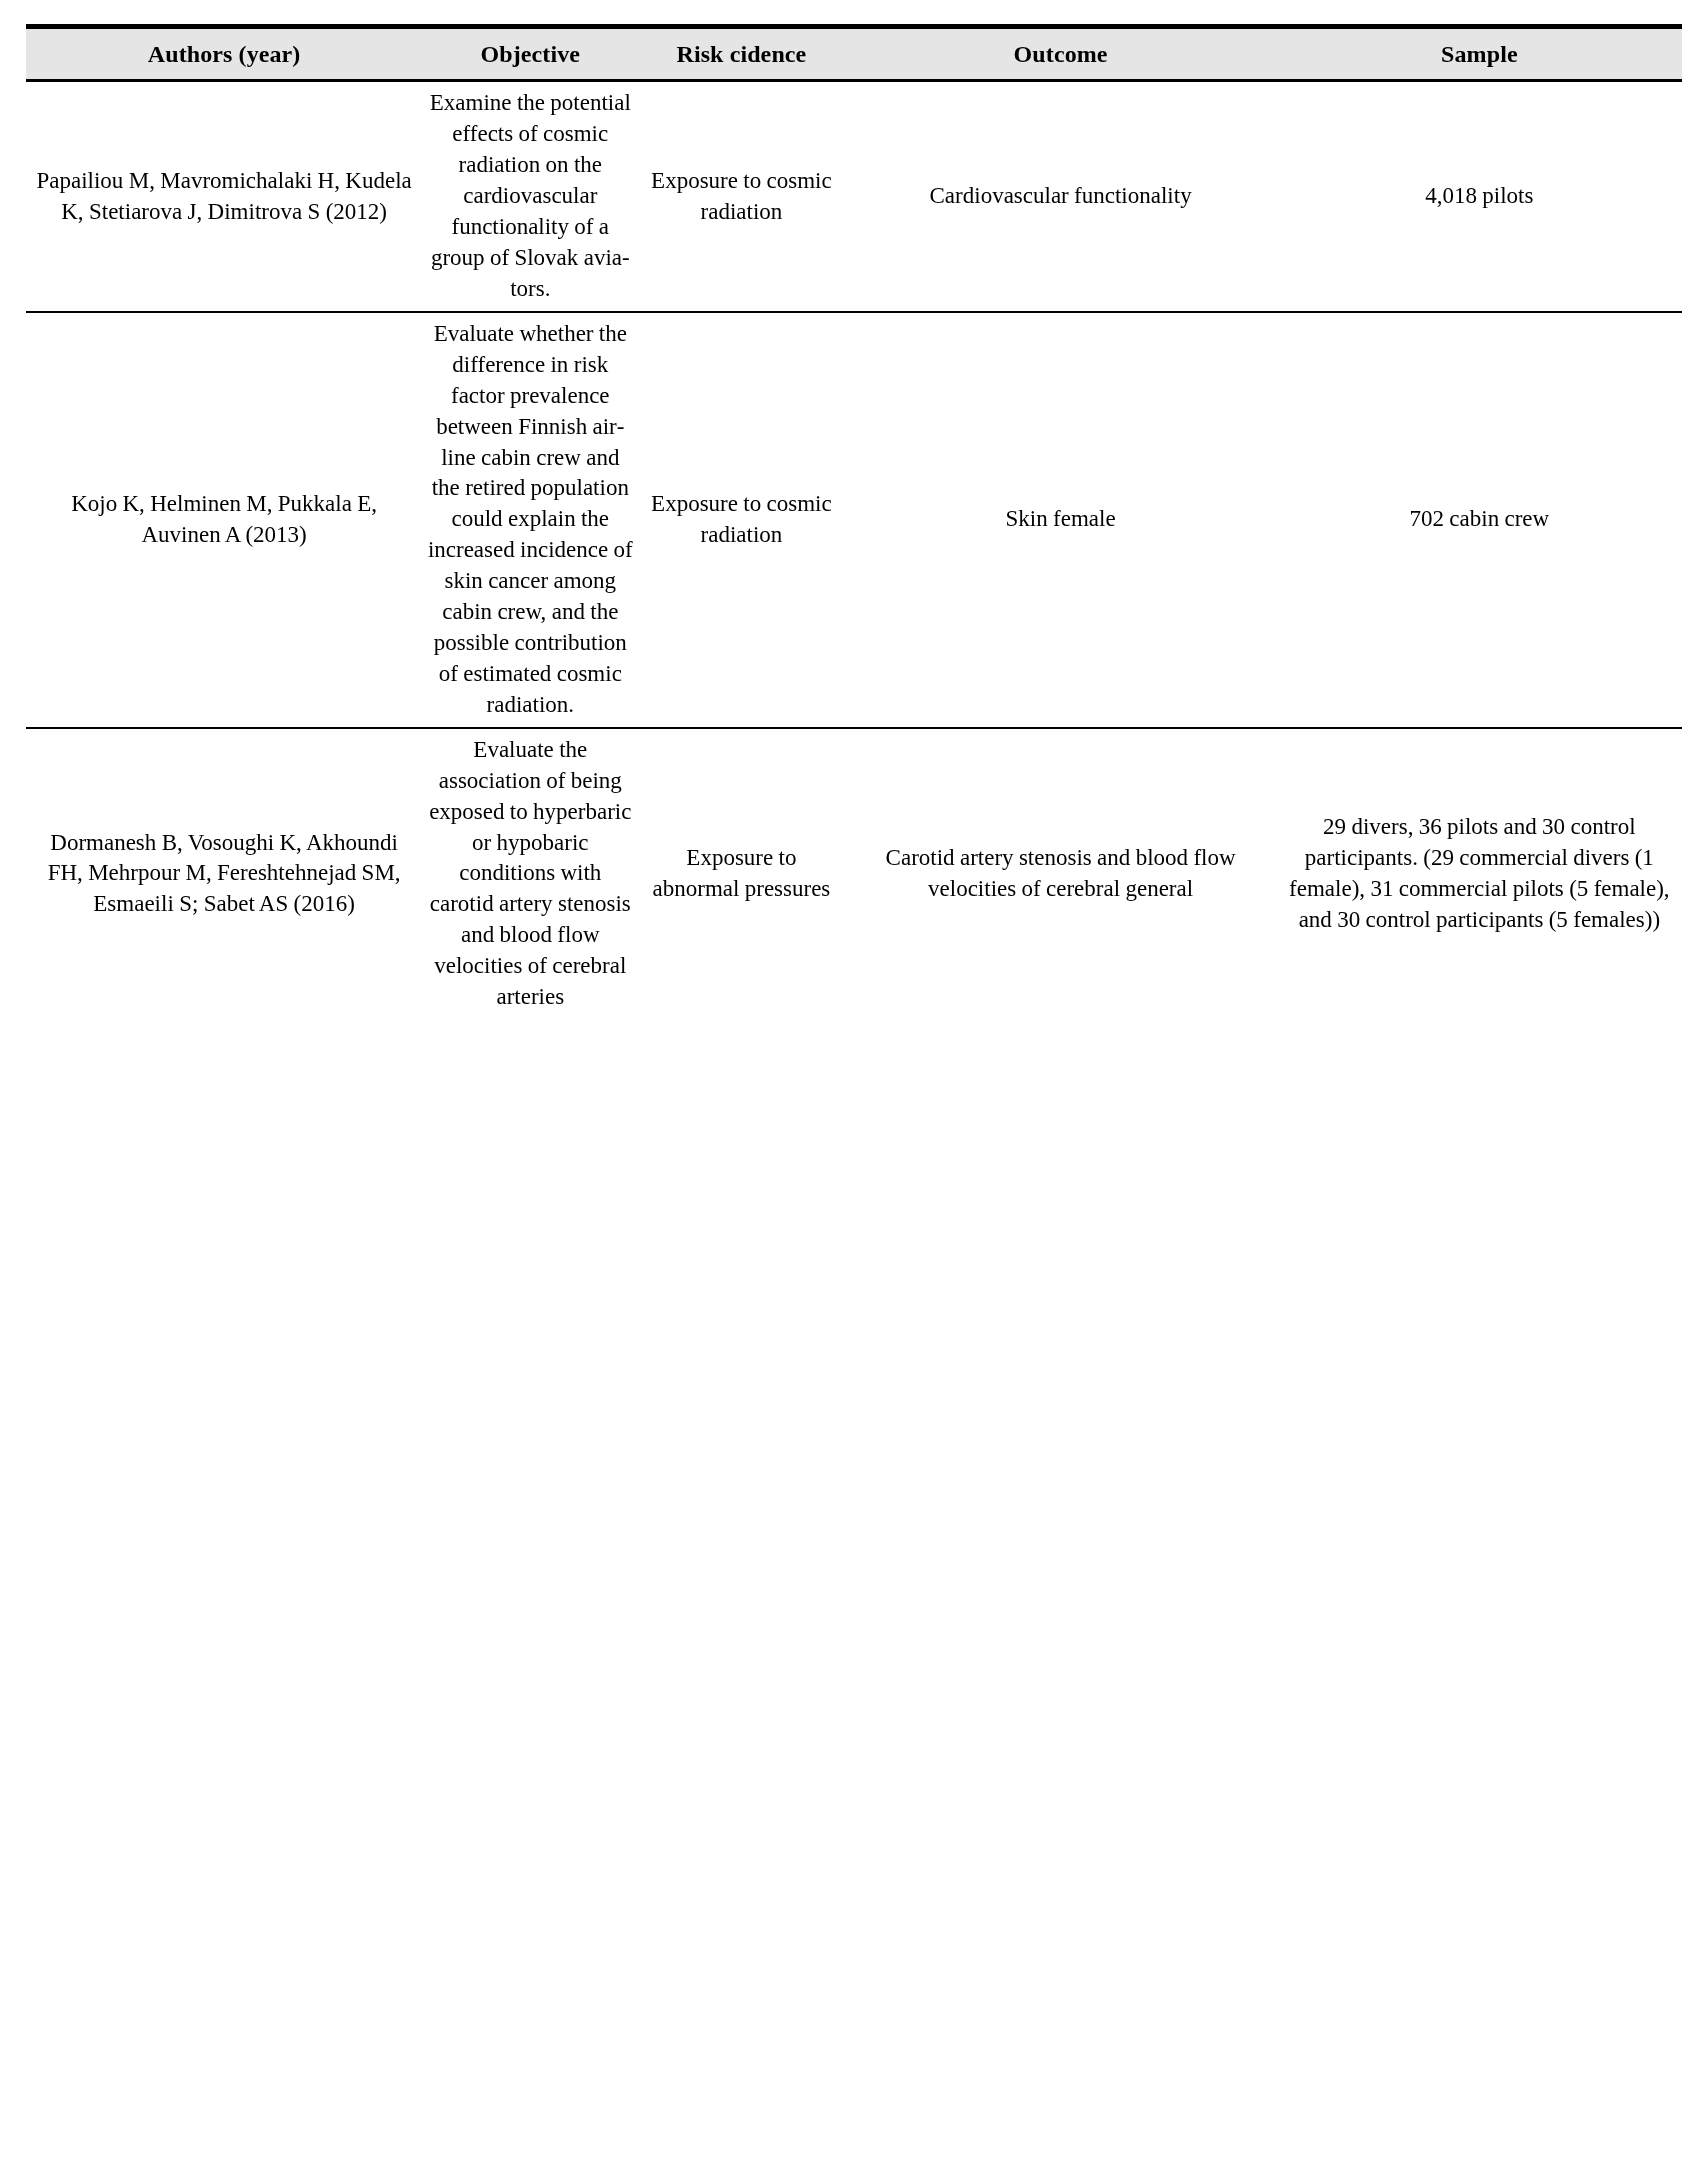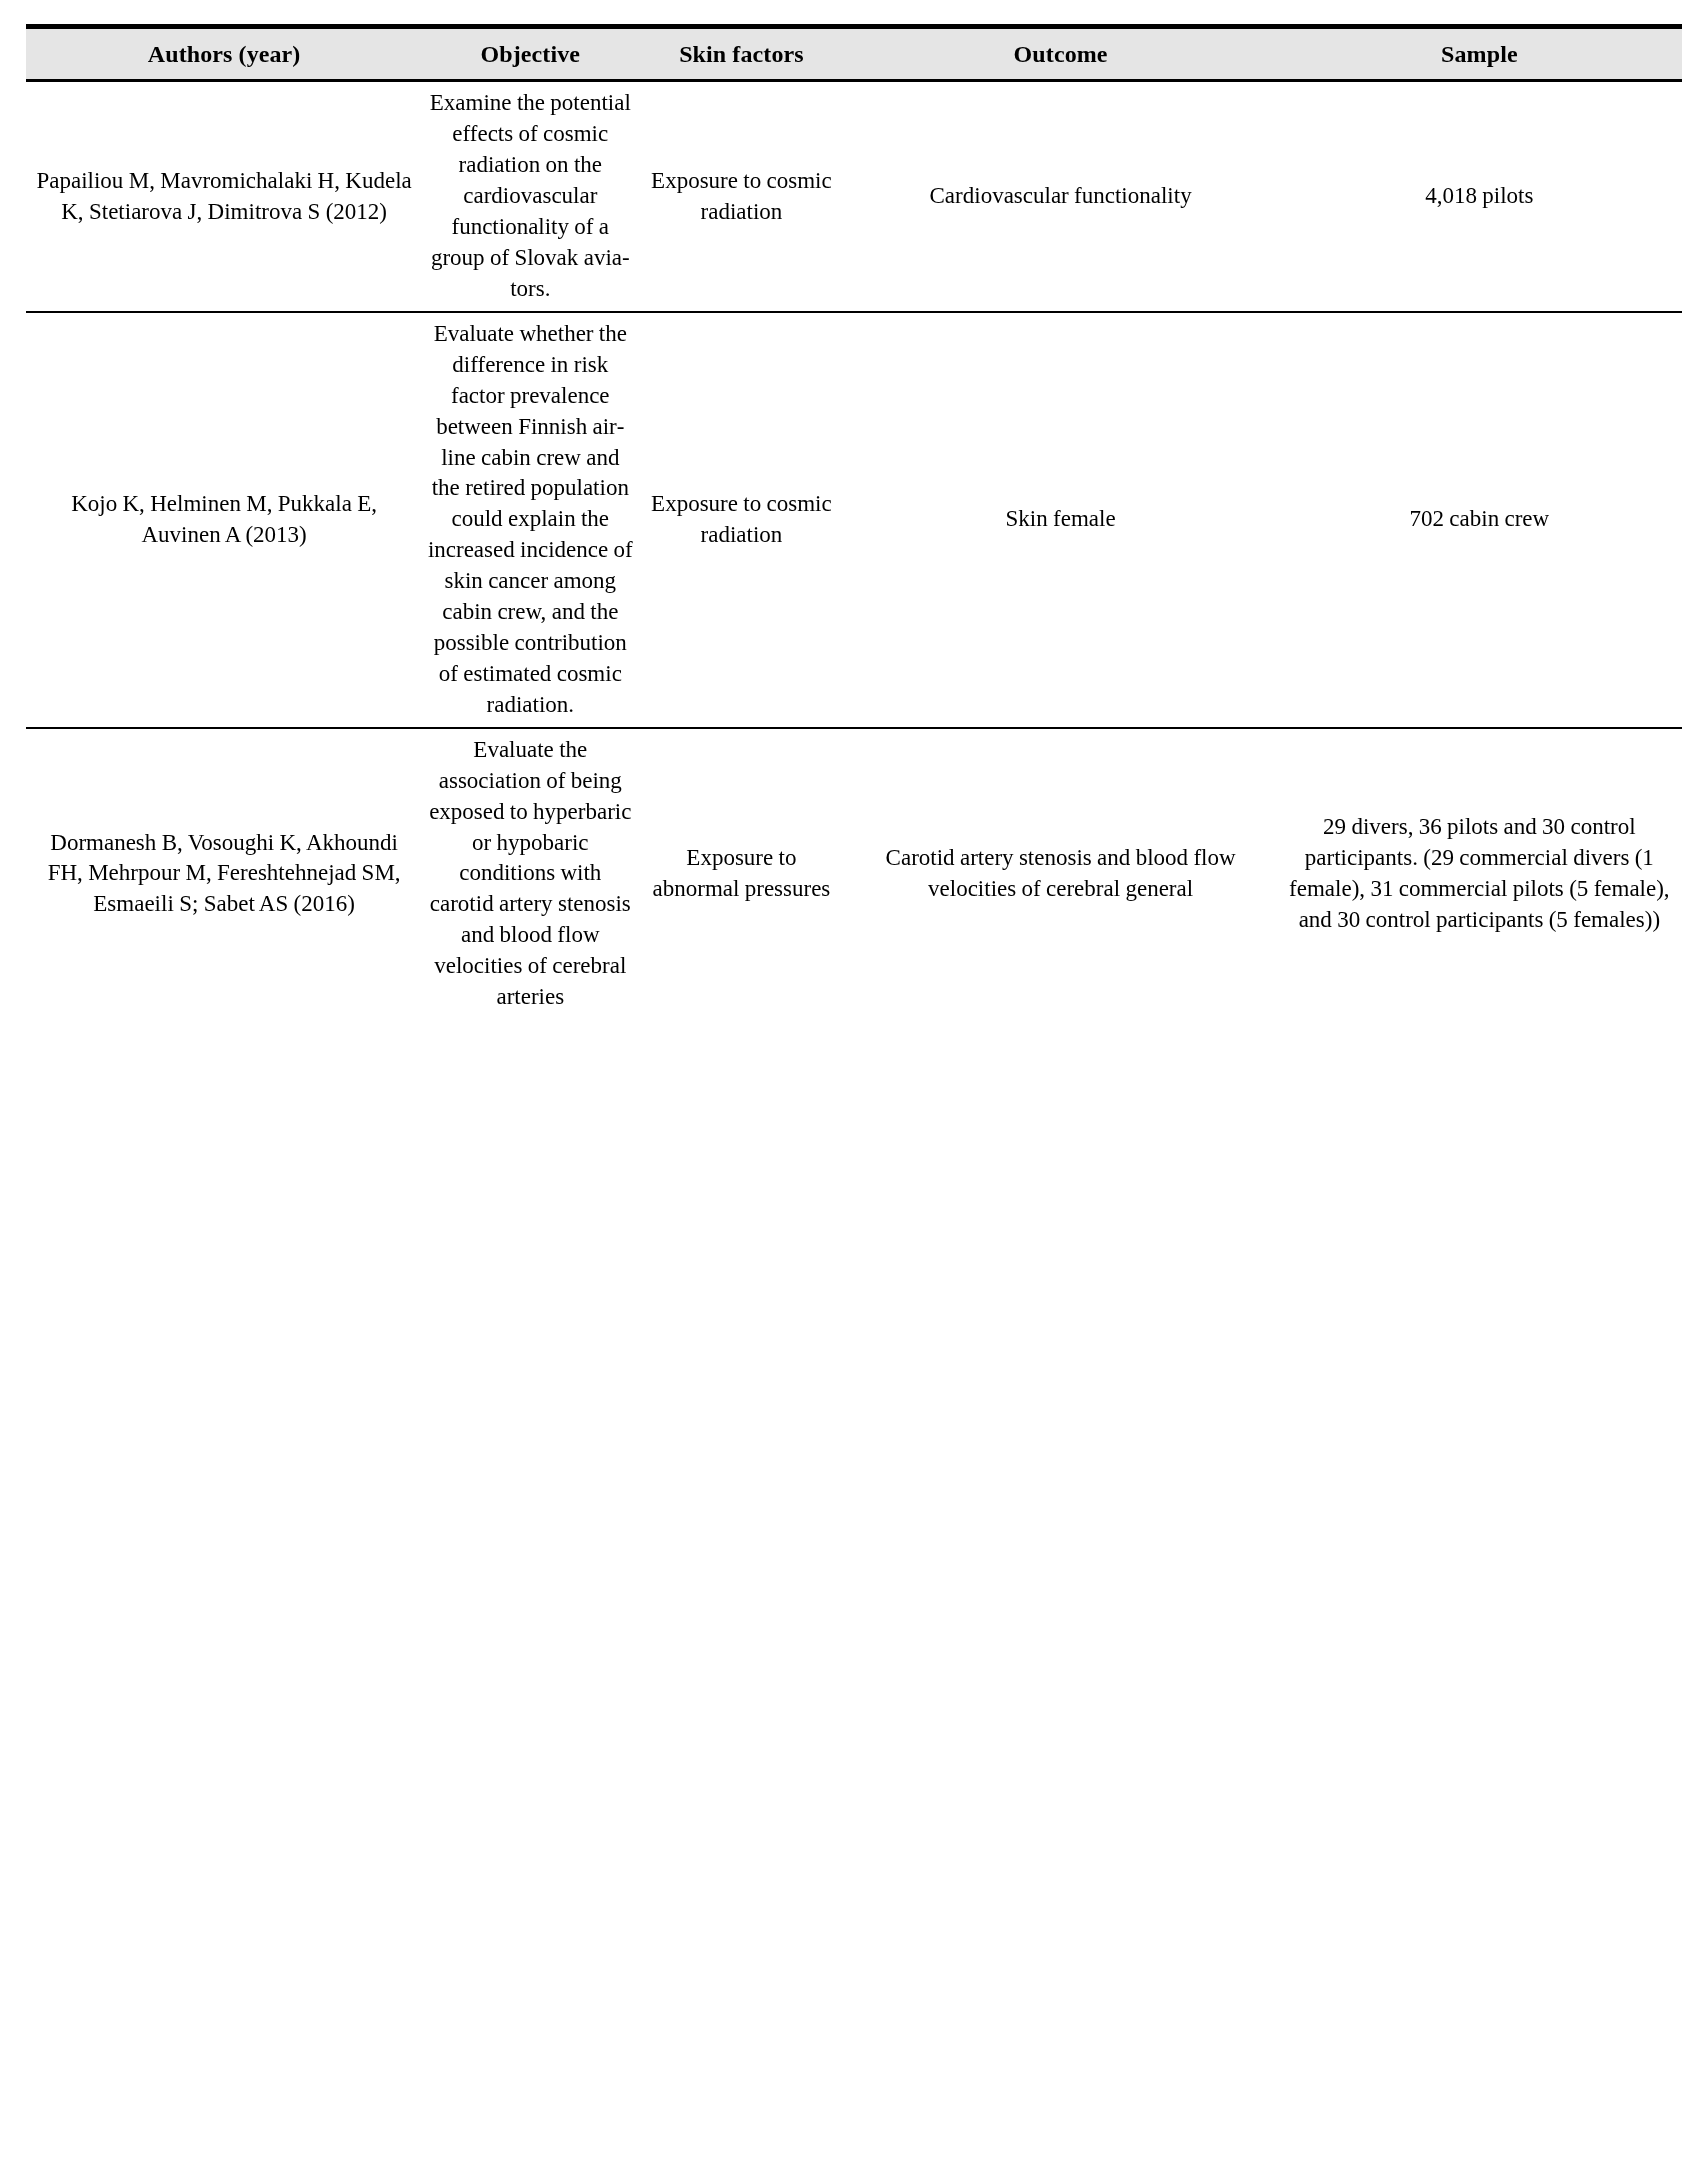--- a/index.html
+++ b/index.html
@@ -105,21 +105,21 @@
       <col class="c-objective">
       <col class="c-risk">
       <col class="c-outcome">
       <col class="c-sample">
     </colgroup>
 
     <thead>
       <tr class="head-row">
         <th>Authors (year)</th>
         <th>Objective</th>
-        <th>Skin factors</th>
+        <th>Risk cidence</th>
         <th>Outcome</th>
         <th>Sample</th>
       </tr>
     </thead>
 
     <tbody>
 
 
       <tr class="rule-above">
         <td class="col-authors">Papailiou M, Mavromichalaki H, Kudela K, Stetiarova J, Dimitrova S (2012)</td>

